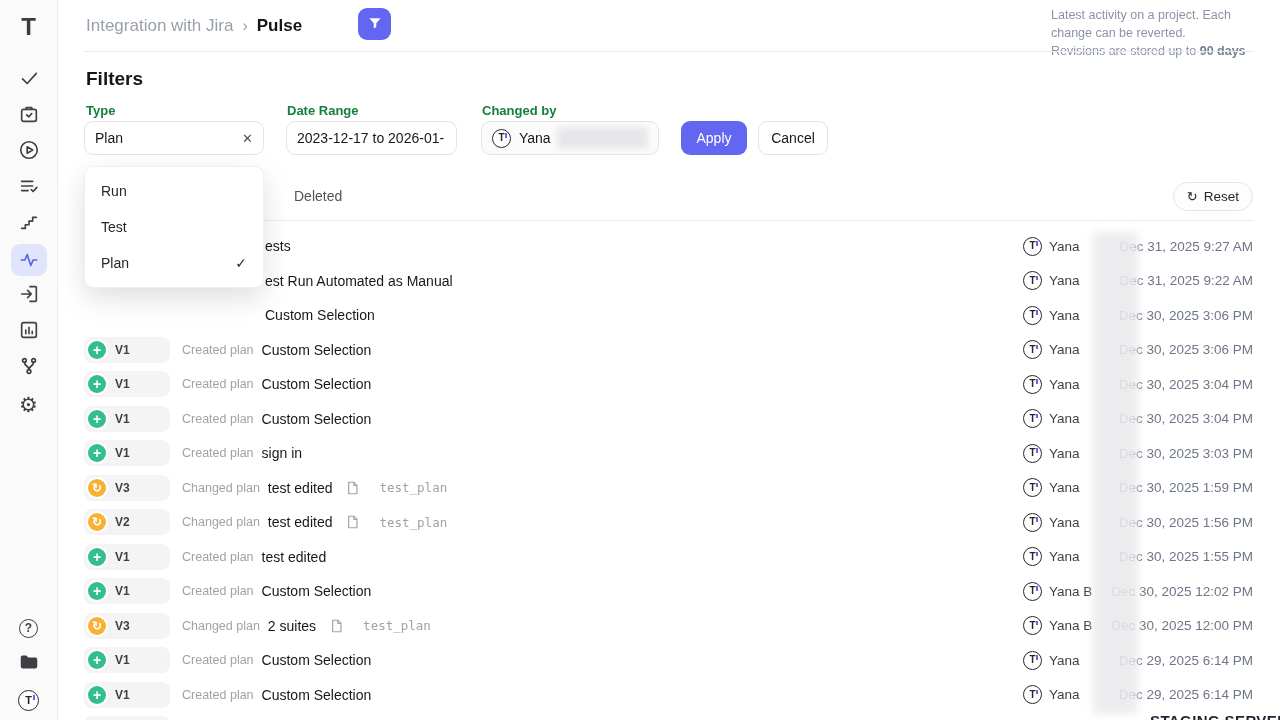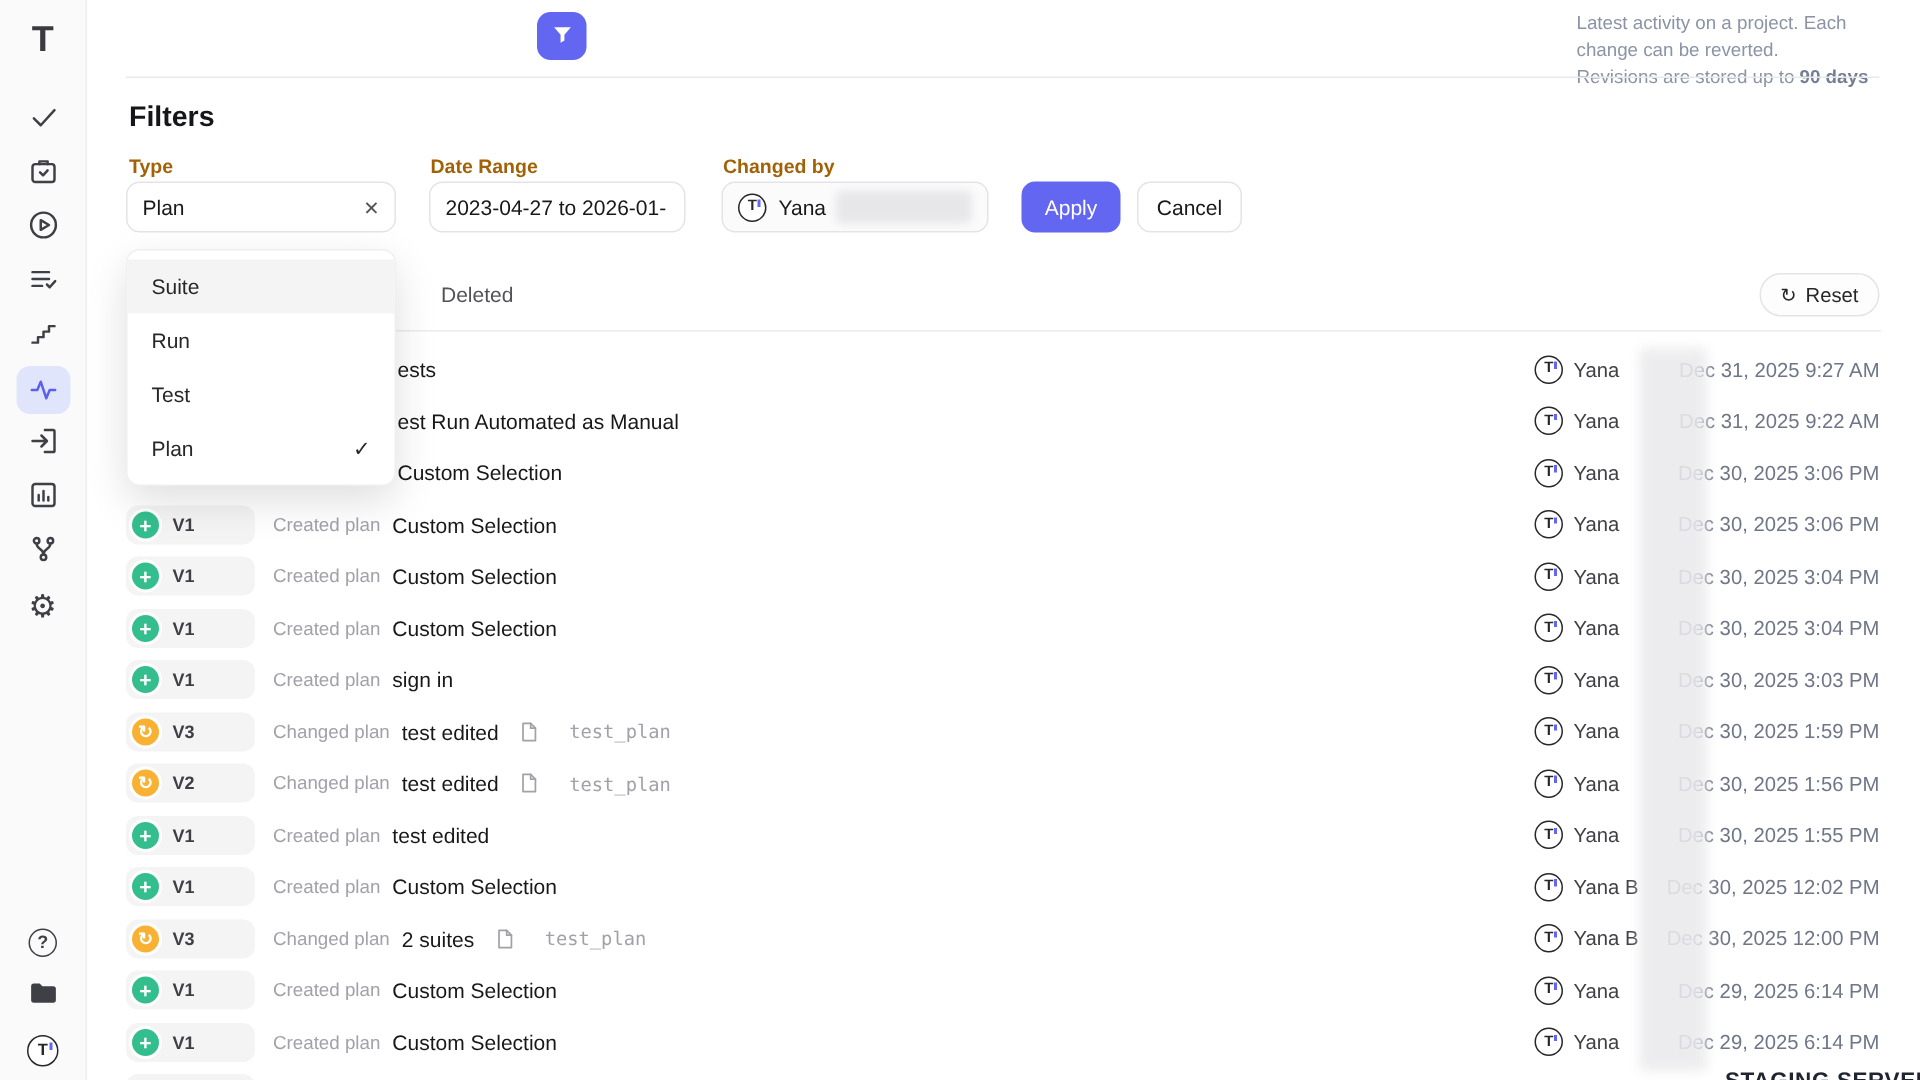--- a/index.html
+++ b/index.html
@@ -41,21 +41,21 @@
     border-radius:9px; display:flex; align-items:center; padding:0 10px; gap:8px; background:#fff; }
   .search-box input { border:none; outline:none; flex:1; font-size:13.5px; color:#3f3f46;
     font-family:"Liberation Sans",sans-serif; background:transparent; }
   .search-box input::placeholder { color:#9ca3af; }
   .head-info { position:absolute; right:13px; top:6px; width:216px; font-size:12.5px; line-height:1.45;
     color:#8a94a6; }
   .head-info b { color:#747e93; }
 
   
   .filters-title { position:absolute; left:28px; top:68px; font-size:19px; font-weight:bold; color:#15161a; }
-  .f-label { position:absolute; top:103px; font-size:13px; color:#a16207; font-weight:bold; }
+  .f-label { position:absolute; top:103px; font-size:13px; color:#15803d; font-weight:bold; }
   .f-input { position:absolute; top:121px; height:34px; border:1px solid #e4e4e7; border-radius:9px;
     background:#fff; display:flex; align-items:center; padding:0 10px; font-size:14px; color:#18181b;
     white-space:nowrap; overflow:hidden; }
   .clear-x { margin-left:auto; color:#52525b; font-size:13px; cursor:pointer; padding-left:8px; }
   .chb-avatar { flex:none; margin-right:8px; }
   .blur-chip { width:94px; height:22px; margin-left:6px; background:#e7e7ea; border-radius:4px; filter:blur(3px); }
   .btn { position:absolute; top:121px; height:34px; border-radius:9px; font-size:14px; cursor:pointer;
     display:flex; align-items:center; justify-content:center; font-family:"Liberation Sans",sans-serif; }
   .btn-apply { left:623px; width:66px; background:#6366f1; color:#fff; border:none; }
   .btn-cancel { left:700px; width:70px; background:#fff; color:#18181b; border:1px solid #e4e4e7; }
@@ -198,20 +198,25 @@
         <span class="mini-logo">
             <span class="t">T<i></i></span>
           </span>
       </div>
     </div>
   </nav>
 
   <div class="main">
 
     <header class="header">
+      <div class="crumbs">
+        <span class="crumb-project">Integration with Jira</span>
+        <span class="crumb-sep">›</span>
+        <span class="crumb-page">Pulse</span>
+      </div>
       <button class="filter-btn">
         <span>
           <svg width="16" height="16" viewBox="0 0 20 20">
               <path d="M3 4h14l-5.4 6.3V15l-3.2 1.8v-6.5z" fill="#fff"></path>
             </svg></span>
       </button>
       <div class="head-info">
         <span>Latest activity on a project. Each change can be reverted.</span><br>
         <span>Revisions are stored up to </span><b>90 days</b>
       </div>
@@ -221,21 +226,21 @@
 
     <span class="f-label" style="left:28px">Type</span>
     <span class="f-label" style="left:229px">Date Range</span>
     <span class="f-label" style="left:424px">Changed by</span>
 
     <div class="f-input" style="left:26px;width:180px">
       <span>Plan</span>
       <span class="clear-x">✕</span>
     </div>
     <div class="f-input" style="left:228px;width:171px">
-      <span>2023-04-27 to 2026-01-</span>
+      <span>2023-12-17 to 2026-01-</span>
     </div>
     <div class="f-input" style="left:423px;width:178px;background:#fbfbfc">
       <span class="avatar chb-avatar">
           <span class="t">T<i></i></span>
         </span>
       <span>Yana</span>
       <span class="blur-chip"></span>
     </div>
     <button class="btn btn-apply">Apply</button>
     <button class="btn btn-cancel">Cancel</button>
@@ -491,23 +496,20 @@
 
     <span class="who">
       <span class="avatar"></span>
       <span class="who-name"></span>
     </span>
     <span class="when"></span>
   </div>
       </div>
 
     <div class="dropdown">
-        <div class="dd-item hovered">
-          <span>Suite</span>
-        </div>
         <div class="dd-item">
           <span>Run</span>
         </div>
         <div class="dd-item">
           <span>Test</span>
         </div>
         <div class="dd-item">
           <span>Plan</span>
           <span class="dd-check">✓</span>
         </div>

